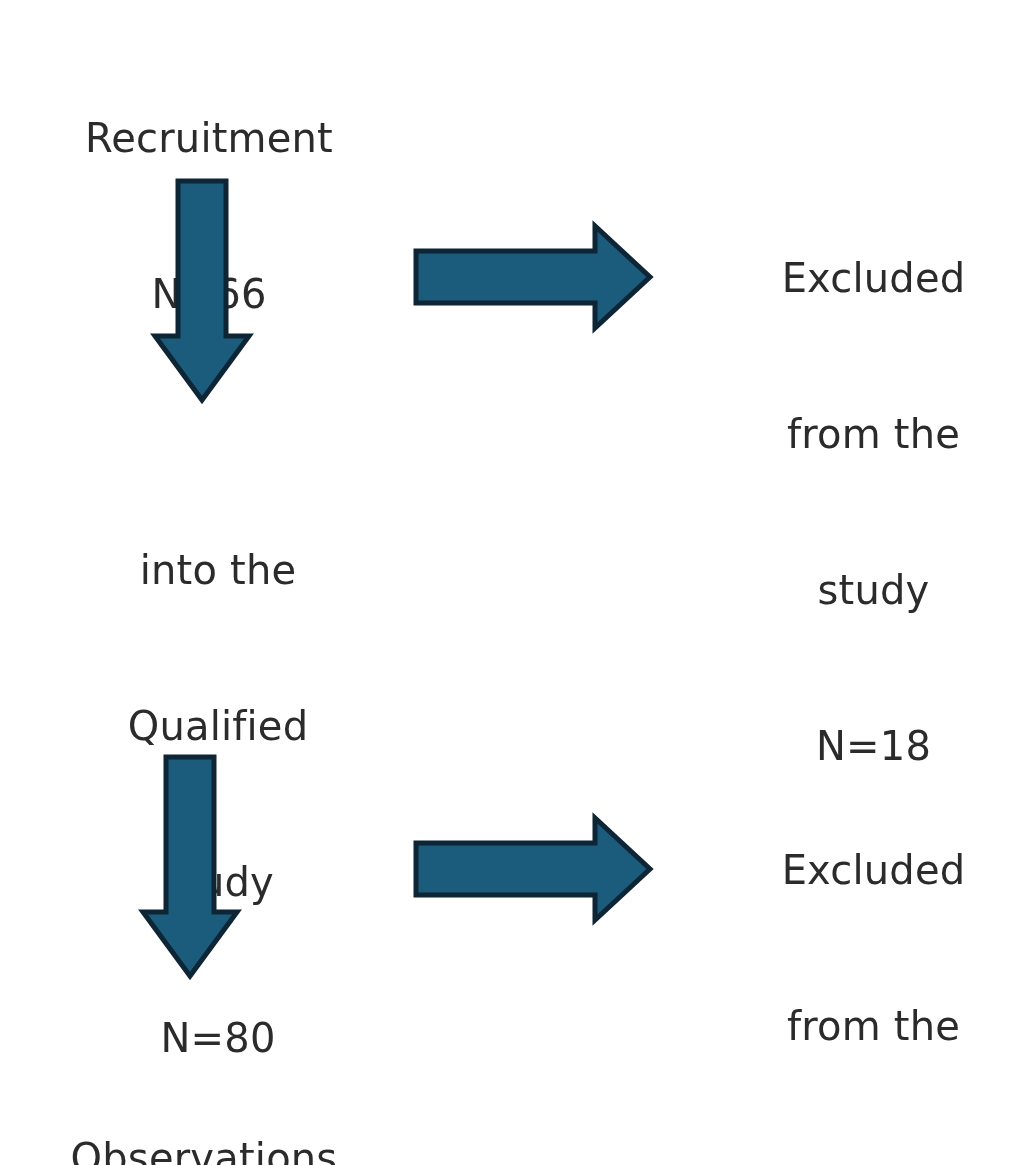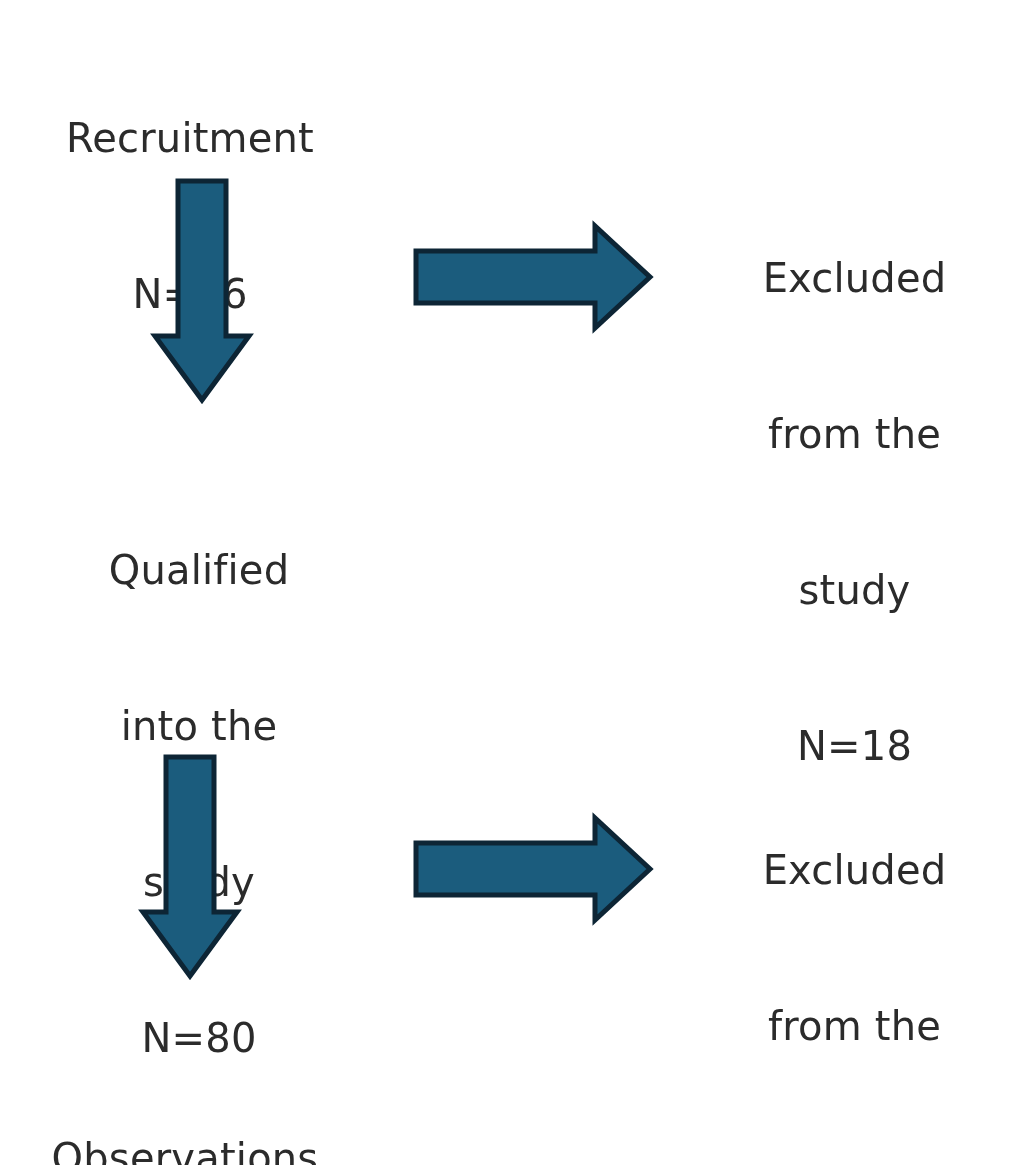--- a/index.html
+++ b/index.html
@@ -16,20 +16,21 @@
     overflow: hidden;
   }
   .node-text {
     position: absolute;
     color: #2b2b2b;
     font-size: 40px;
     line-height: 52px;
     text-align: center;
     white-space: pre;
     letter-spacing: 0.2px;
+    padding-left: 19px;
   }
   .node-line {
     display: block;
   }
   .arrow {
     position: absolute;
   }
   .arrow svg {
     display: block;
     overflow: visible;
@@ -58,22 +59,22 @@
   </div>
 
   <div class="node-text" style="left:690px; top:148px; width:329px;">
     <span class="node-line">Excluded</span>
     <span class="node-line">from the</span>
     <span class="node-line">study</span>
     <span class="node-line">N=18</span>
   </div>
 
   <div class="node-text" style="left:28px; top:440px; width:342px;">
+    <span class="node-line">into the</span>
     <span class="node-line">Qualified</span>
-    <span class="node-line">into the</span>
     <span class="node-line">study</span>
     <span class="node-line">N=80</span>
   </div>
 
   <div class="arrow" style="left:140px; top:754px; width:100px; height:226px;">
     <svg width="100" height="226" viewBox="0 0 100 226" aria-hidden="true">
       <polygon points="26,3 74,3 74,158 97,158 50,222 3,158 26,158" fill="#1b5c7d" stroke="#0d2535" stroke-width="5" stroke-linejoin="miter"></polygon>
     </svg>
   </div>
 

